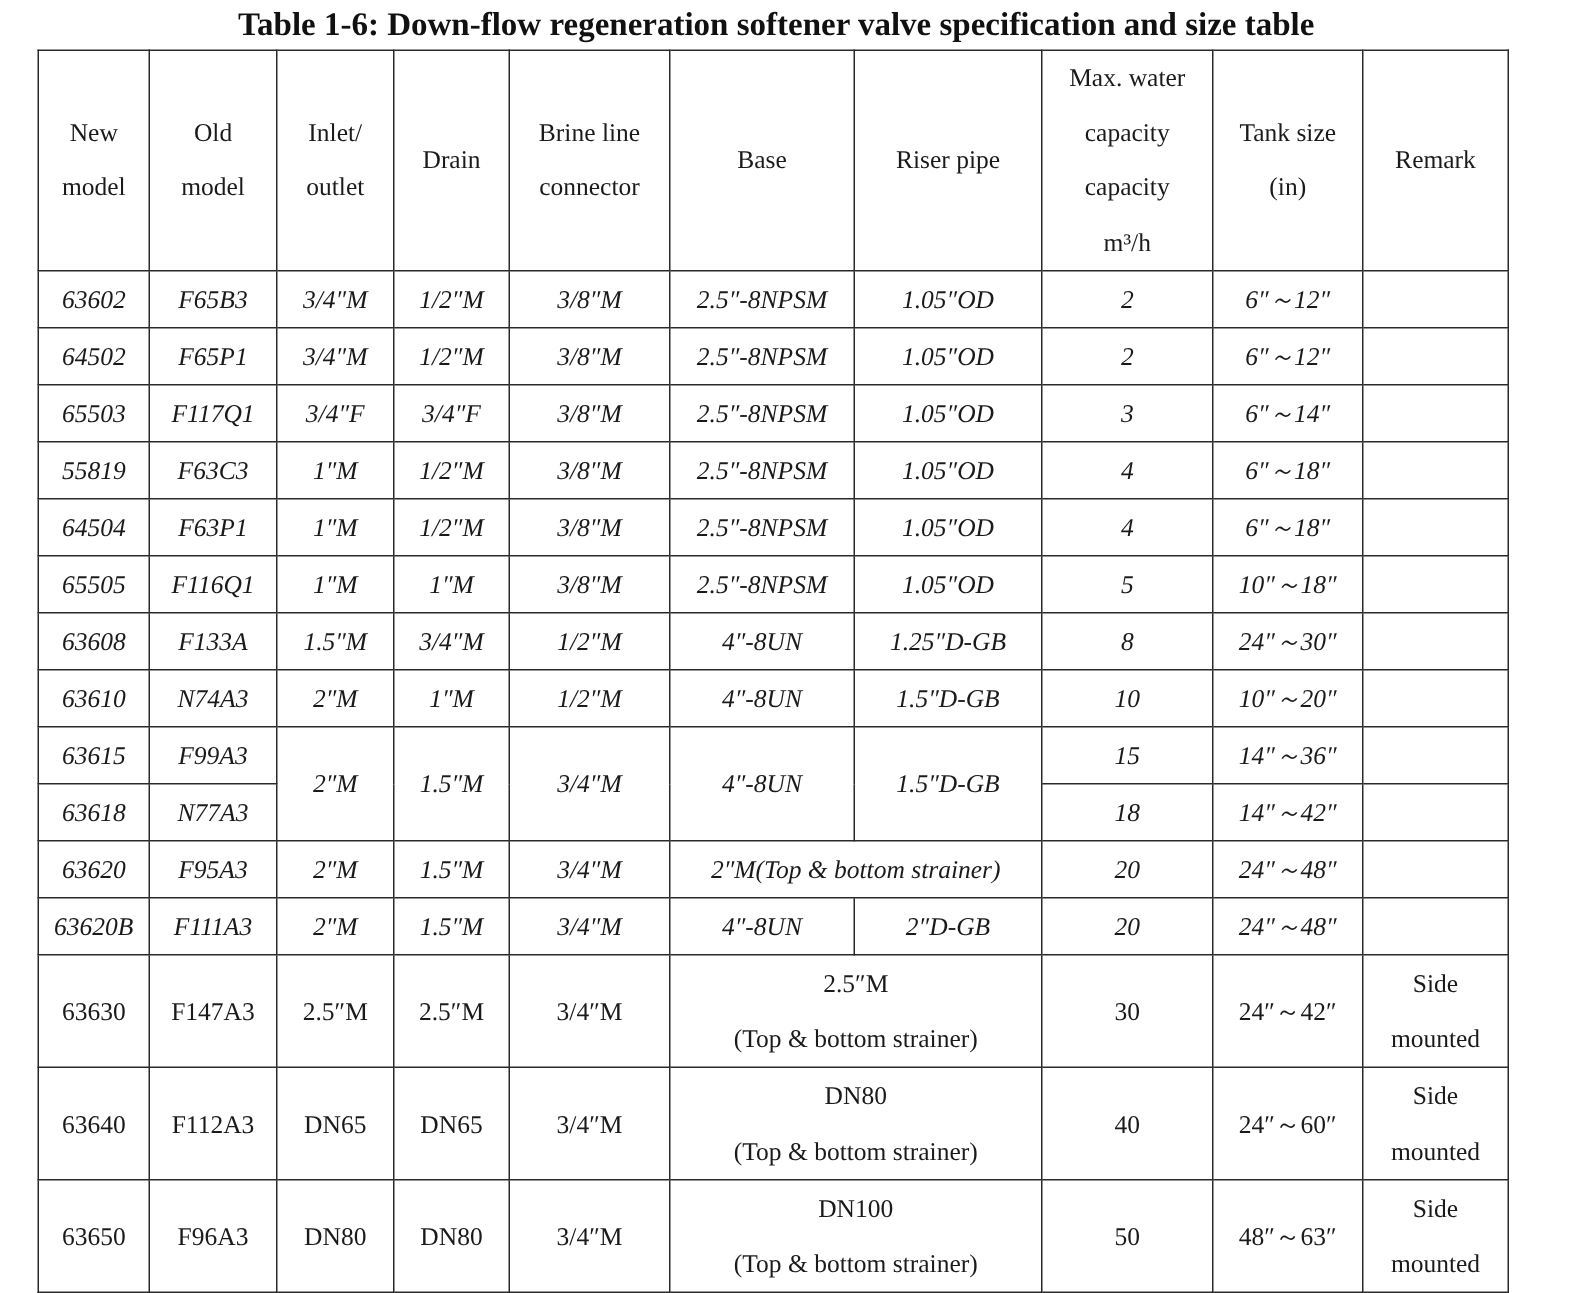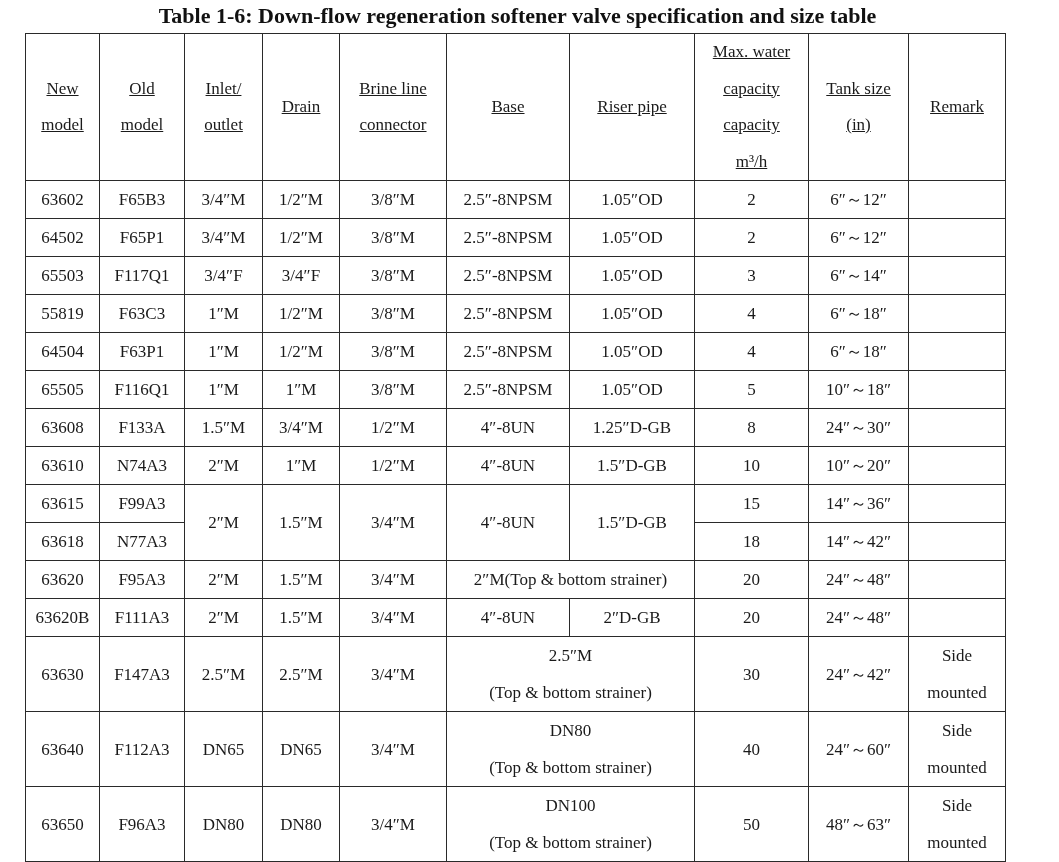--- a/index.html
+++ b/index.html
@@ -4,23 +4,23 @@
 <style>
   html, body { margin: 0; padding: 0; background: #ffffff; }
   body { width: 1059px; height: 862px; position: relative; overflow: hidden;
          font-family: "Liberation Serif", "DejaVu Serif", serif; color: #1a1a1a; }
   .title { position: absolute; left: 0; top: 3px; width: 1035px; text-align: center;
            font-weight: bold; font-size: 22px; line-height: 26px; color: #111; }
   table.spec { position: absolute; left: 25px; top: 33px; border-collapse: collapse;
                table-layout: fixed; width: 980px; }
   table.spec td, table.spec th { border: 1.5px solid #2a2a2a; text-align: center; vertical-align: middle;
                   font-size: 17px; font-weight: normal; padding: 0; line-height: 37px; color: #1a1a1a; }
-  table.spec th { line-height: 36.5px; text-decoration: underline; }
+  table.spec th { line-height: 36.5px; }
   tr.hdr { height: 147px; }
-  tr.r { height: 37px; }
+  tr.r { height: 37px; font-style: italic; }
   tr.tall { height: 73px; }
   .cell-line { display: block; }
 </style>
 </head>
 <body>
 
 <div class="title">Table 1-6: Down-flow regeneration softener valve specification and size table</div>
 
 <table class="spec">
   <colgroup>

